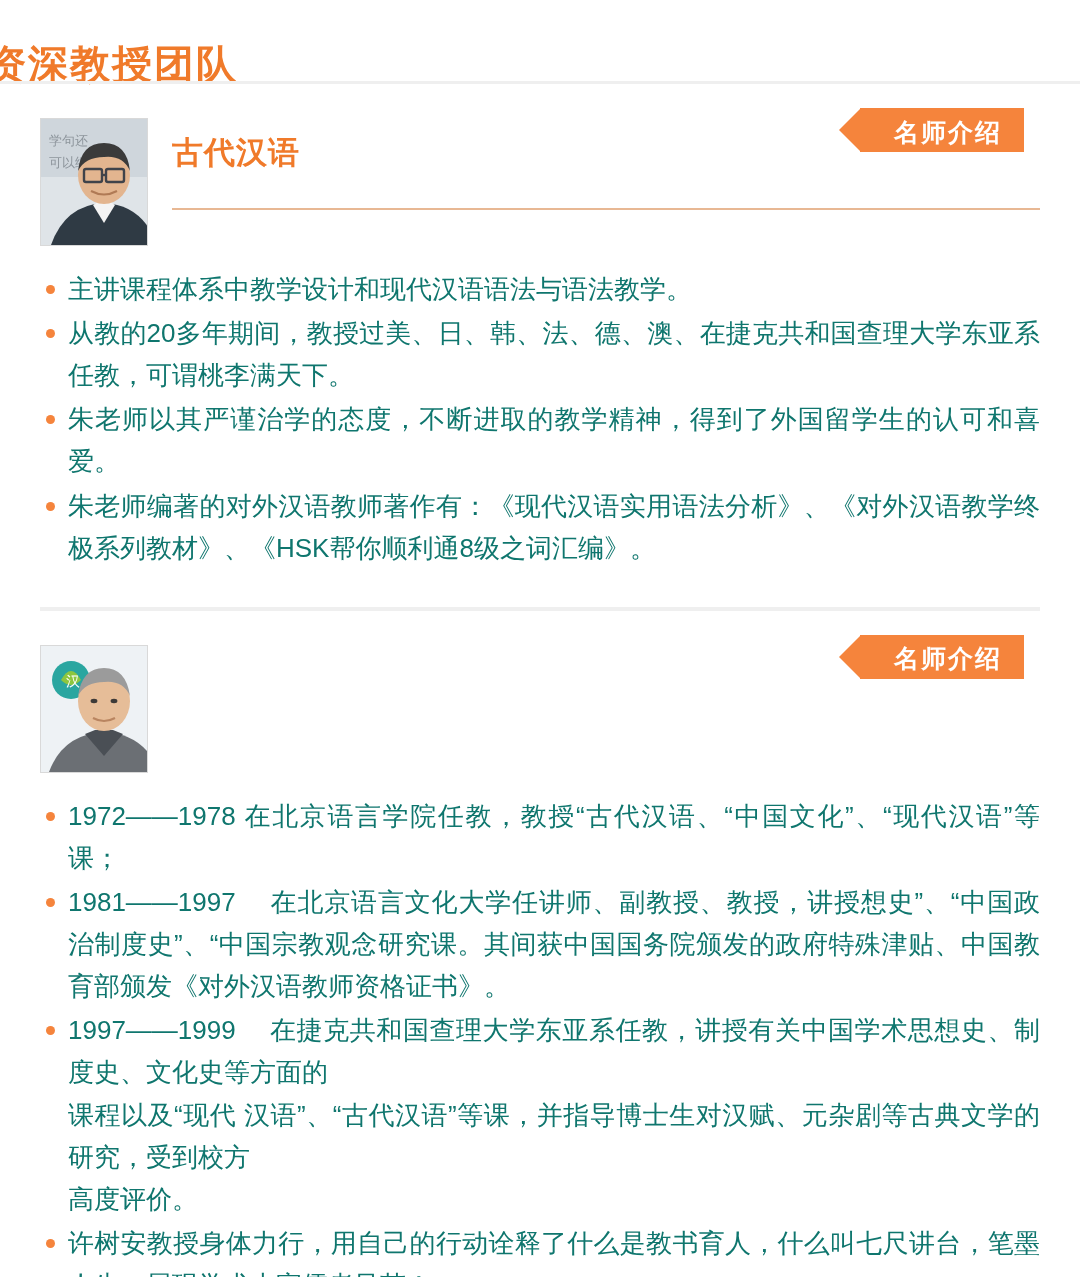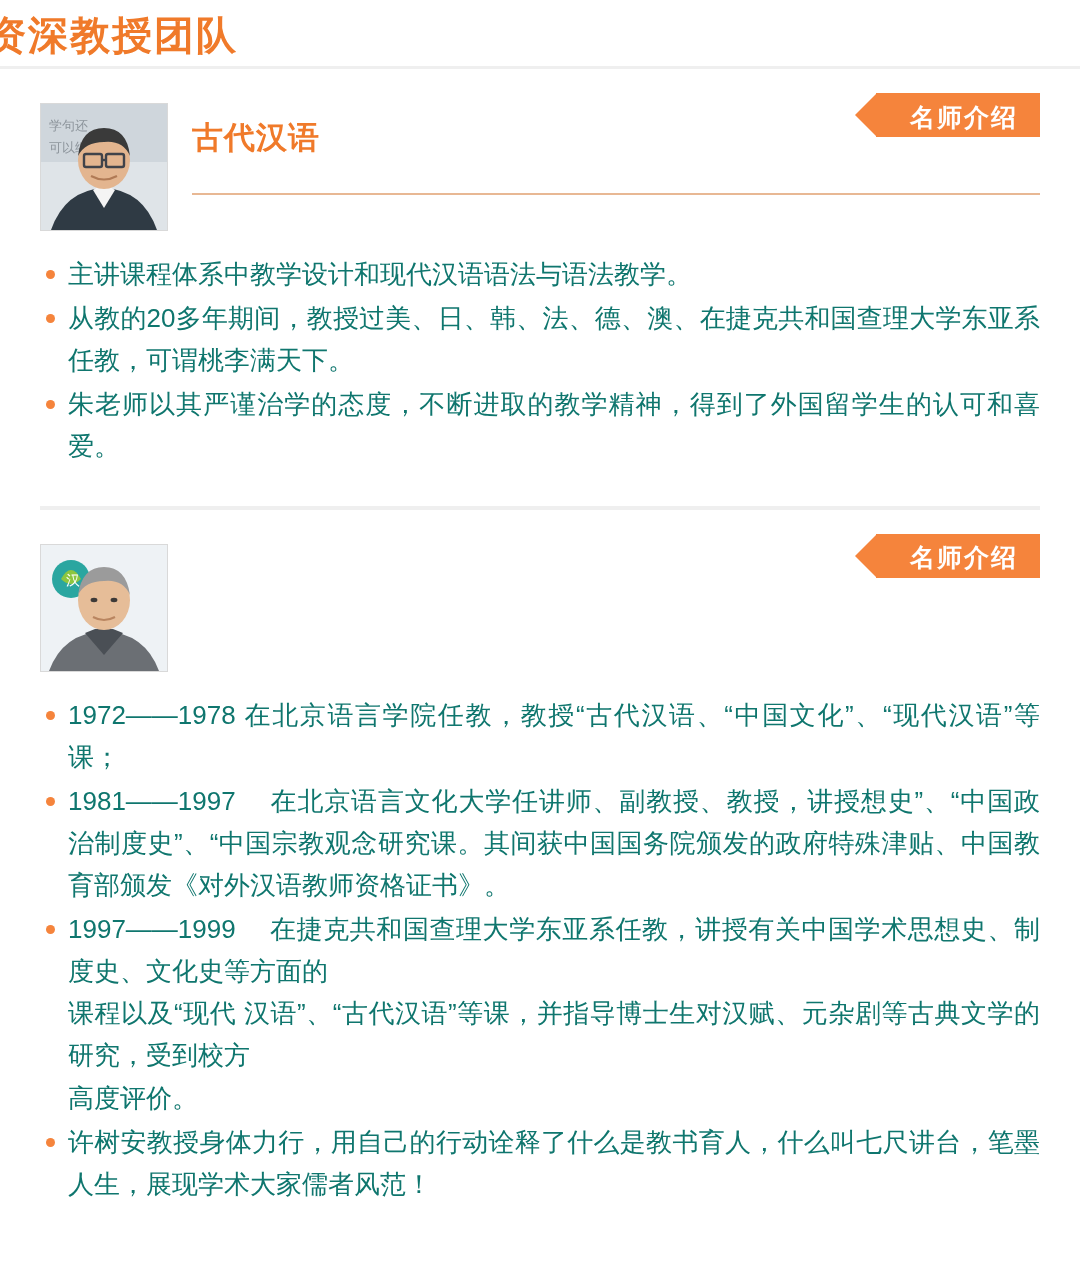--- a/index.html
+++ b/index.html
@@ -12,23 +12,23 @@
     min-height: 1277px;
     font-family: "Liberation Sans", "DejaVu Sans", sans-serif;
     color: #3b3b3b;
     position: relative;
     overflow: hidden;
   }
 
   
   .page-header {
     position: relative;
-    height: 69px;
+    height: 84px;
     display: flex;
-    align-items: center;
+    align-items: flex-end;
   }
   .page-title {
     font-size: 40px;
     font-weight: bold;
     letter-spacing: 2px;
     color: #f07a2a;
     margin-left: -14px;
     line-height: 1;
     white-space: nowrap;
   }
@@ -46,21 +46,21 @@
     position: relative;
     padding: 0 40px 0 40px;
   }
   .teacher-head {
     display: flex;
     align-items: flex-start;
     padding-top: 34px;
     position: relative;
   }
   .avatar {
-    width: 128px;
+    width: 108px;
     height: 128px;
     border: 1px solid #d9d9d9;
     box-sizing: border-box;
     background: #84cc16;
     flex: 0 0 auto;
     overflow: hidden;
     position: relative;
   }
   .avatar svg { display: block; }
 
@@ -80,21 +80,21 @@
   .name-underline {
     margin-top: 38px;
     height: 2px;
     background: #e8b894;
     width: 100%;
   }
 
   
   .badge {
     position: absolute;
-    right: 0;
+    right: 16px;
     top: 24px;
     height: 44px;
     display: flex;
     align-items: center;
     background: #f5843c;
     color: #ffffff;
     font-size: 25px;
     font-weight: bold;
     letter-spacing: 2px;
     padding: 4px 22px 0 34px;
@@ -185,20 +185,21 @@
       <div class="name-underline"></div>
     </div>
 
     <div class="badge">名师介绍</div>
   </div>
 
   <ul class="bullets">
     <li>主讲课程体系中教学设计和现代汉语语法与语法教学。</li>
     <li>从教的20多年期间，教授过美、日、韩、法、德、澳、在捷克共和国查理大学东亚系任教，可谓桃李满天下。</li>
     <li>朱老师以其严谨治学的态度，不断进取的教学精神，得到了外国留学生的认可和喜爱。</li>
+    <li>朱老师编著的对外汉语教师著作有：《现代汉语实用语法分析》、《对外汉语教学终极系列教材》、《HSK帮你顺利通8级之词汇编》。</li>
   </ul>
 
   <div class="section-divider"></div>
 </div>
 
 <div class="teacher">
 
   <div class="teacher-head">
 
     <div class="avatar">

